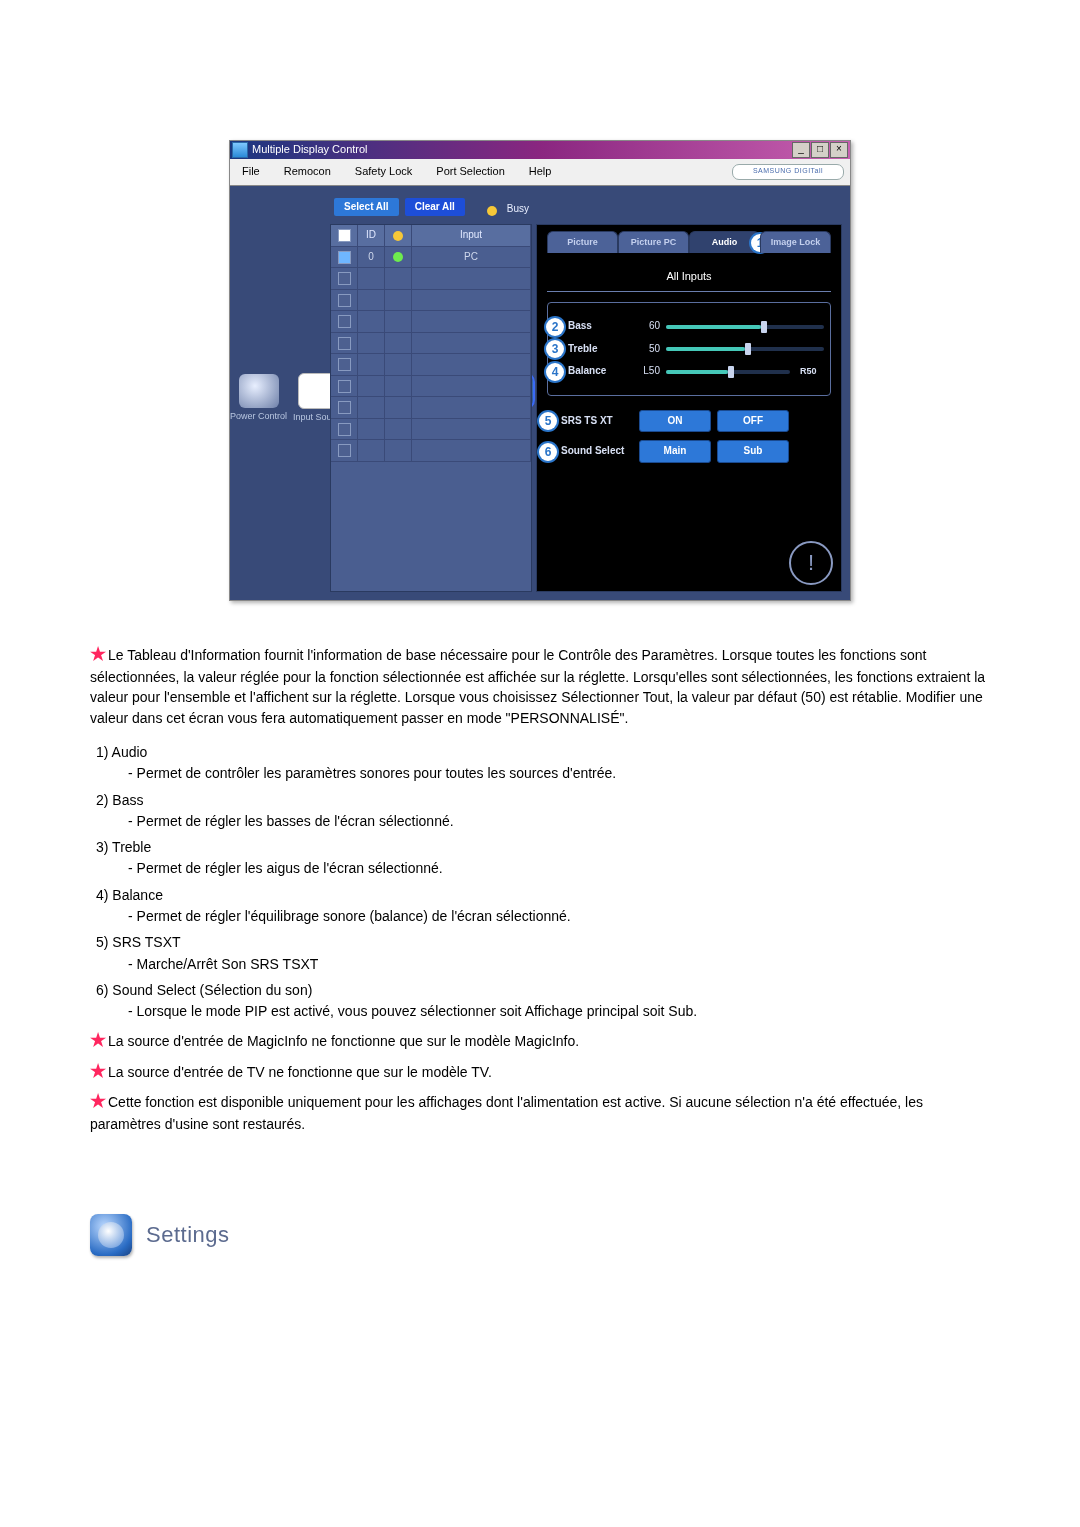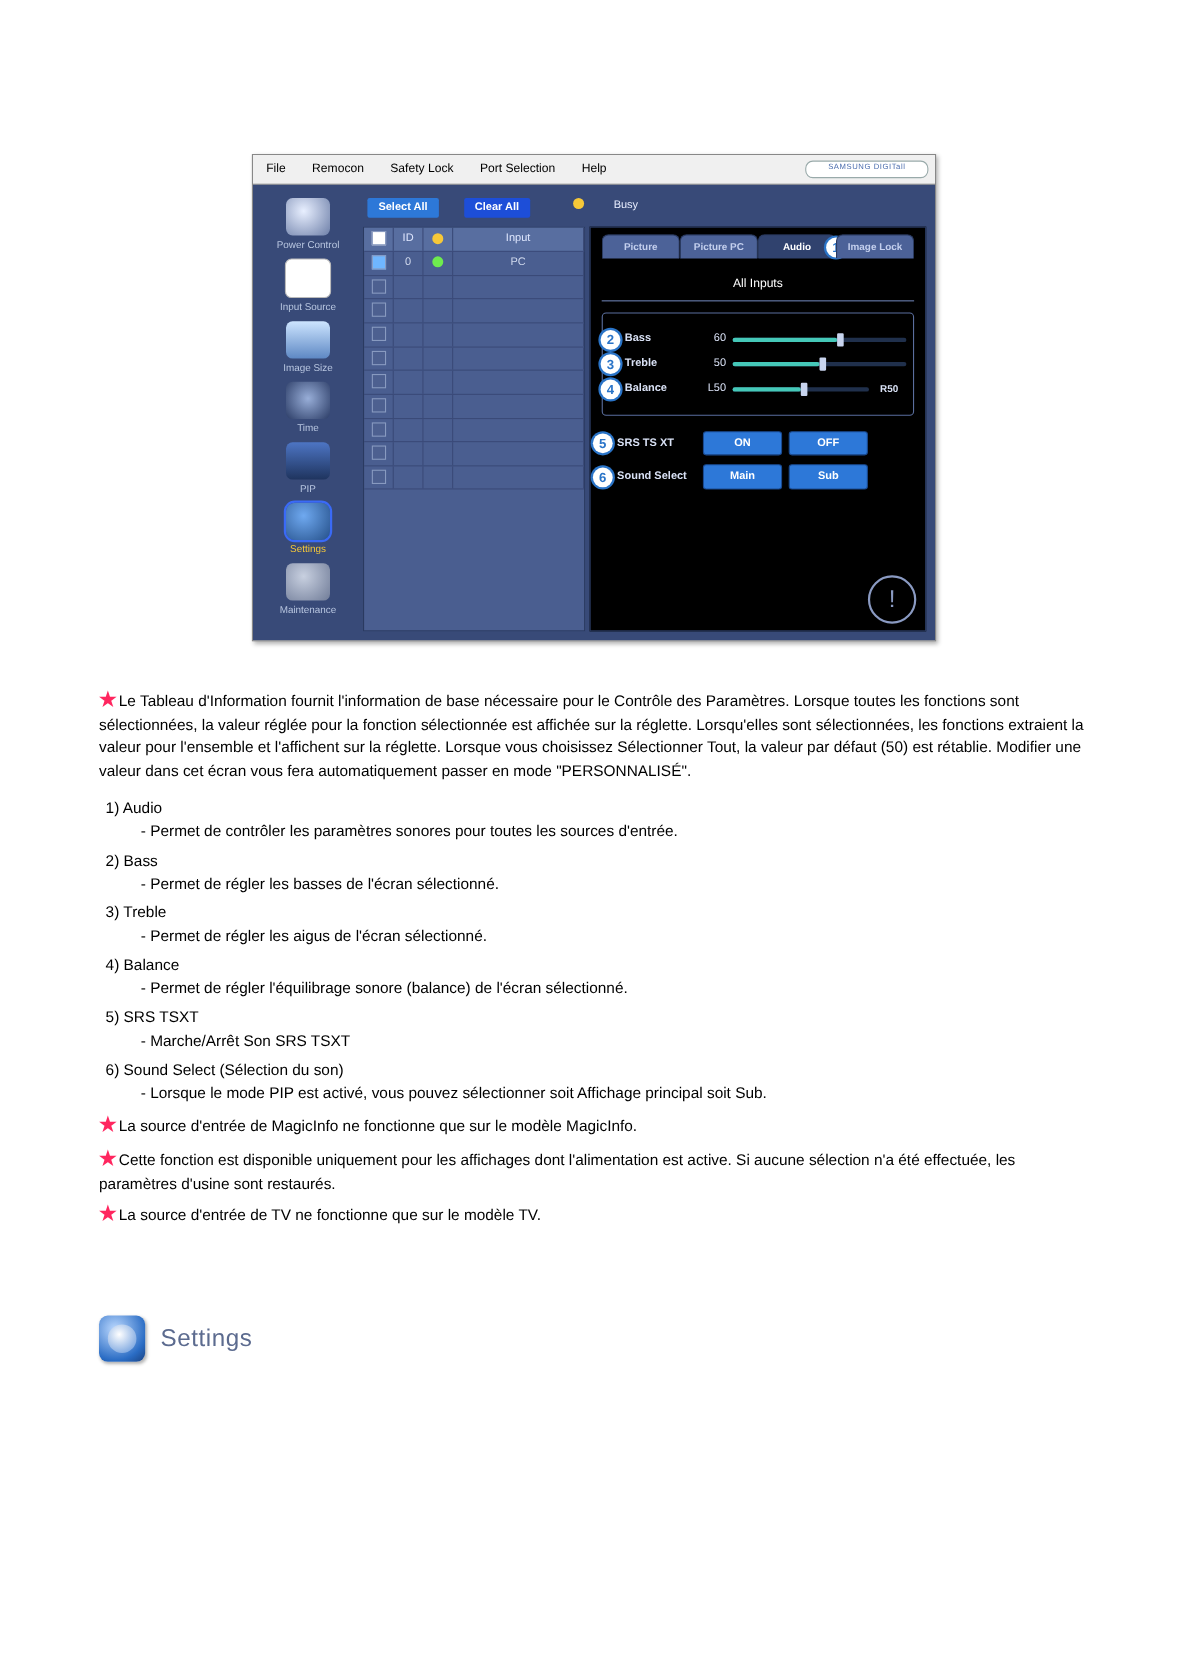--- a/index.html
+++ b/index.html
@@ -8,35 +8,35 @@
   .titlebar{display:flex;align-items:center;background:linear-gradient(90deg,#1a3780 0%,#8a2680 50%,#c760b0 100%);color:#fff;font-size:11px;padding:1px 2px}
   .tb-icon{width:14px;height:14px;background:linear-gradient(#7fc8ff,#2a8ad8);margin-right:4px;border:1px solid #2a6aa8}
   .tb-title{flex:1}
   .wbtns{display:flex;gap:1px}
   .wbtn{width:16px;height:14px;background:#d4d0c8;border:1px solid #666;font-size:10px;line-height:12px;text-align:center;color:#000}
   .menubar{display:flex;align-items:center;gap:0;font-size:11px;background:#f0f0f0;border-bottom:1px solid #888;padding:2px 0}
   .mitem{padding:3px 12px;cursor:pointer}
   .menubar .spacer{flex:1}
   .brand{width:110px;height:14px;background:#fff;border:1px solid #9aa;border-radius:7px;font-size:7px;color:#4a6cad;text-align:center;line-height:12px;letter-spacing:.5px;margin-right:6px}
   .body{display:flex;background:#384a78;height:414px}
-  .sidebar{width:100px;display:flex;flex-direction:column;align-items:center;padding-top:12px;gap:6px}
+  .sidebar{width:100px;display:flex;align-items:center;padding-top:12px;gap:6px}
   .side-item{width:60px;text-align:center;color:#b8c6e0;font-size:9px}
   .side-icon{width:40px;height:34px;margin:0 auto 2px;border-radius:6px;display:flex;align-items:center;justify-content:center;font-size:18px}
   .side-label{white-space:nowrap}
   .side-item.sel{color:#f6c838}
   .side-item.sel .side-icon{outline:2px solid #3a6af6;border-radius:8px}
   .side-icon.power{background:radial-gradient(circle at 40% 35%,#e8efff,#6d7fa8)}
   .side-icon.input{background:#fff;border:1px solid #bbb}
   .side-icon.image{background:linear-gradient(#cde5ff,#5e88c4)}
   .side-icon.time{background:radial-gradient(circle at 50% 45%,#98aed8,#2b3c66)}
   .side-icon.pip{background:linear-gradient(#4d75c4,#1f345e)}
   .side-icon.settings{background:radial-gradient(circle at 40% 35%,#6fa9f0,#25508a)}
   .side-icon.maint{background:radial-gradient(circle at 40% 35%,#c8d0e0,#707c98)}
   .main{flex:1;padding:8px 8px 8px 0;display:flex;flex-direction:column}
-  .topbar{display:flex;align-items:flex-start;gap:23px;padding:4px 0 8px 4px;font-size:10px}
+  .topbar{display:flex;align-items:flex-end;gap:6px;padding:4px 0 8px 4px;font-size:10px}
   .btnsa,.btnca{padding:2px 10px;font-size:10px;font-weight:bold;color:#fff;border-radius:2px}
   .btnsa{background:#2d78d8}
   .btnca{background:#1d4ed8}
   .busy-dot{width:10px;height:10px;border-radius:50%;background:#f6c838;margin-left:16px}
   .busy-t{color:#e8eeff;margin-left:4px}
   .cols{display:flex;gap:4px;flex:1}
   .tablewrap{width:200px;background:#4a5e90;border:1px solid #2a3a60}
   .thead,.trow{display:flex;font-size:10px;color:#cfd8ec;border-bottom:1px solid #3a4a78}
   .thead{background:#586ea0}
   .cell{border-right:1px solid #3a4a78;text-align:center;padding:3px 0}
@@ -82,20 +82,29 @@
   .sec-icon{width:42px;height:42px;background:radial-gradient(circle at 35% 30%,#bcd9ff,#2a6cc4 70%,#1a4180);border-radius:8px;box-shadow:1px 2px 3px rgba(0,0,0,.3);position:relative}
   .sec-icon:after{content:"";position:absolute;inset:8px;background:radial-gradient(circle at 40% 35%,#fff,#5b90d8);border-radius:50%}
   .sec-title{font-size:22px;color:#5c6b8f;letter-spacing:.5px}
 </style>
 </head>
 <body>
 
 <div class="page">
 
   <div class="screenshot">
+    <div class="titlebar">
+      <span class="tb-icon"></span>
+      <span class="tb-title">Multiple Display Control</span>
+      <span class="wbtns">
+        <span class="wbtn">_</span>
+        <span class="wbtn">□</span>
+        <span class="wbtn">×</span>
+      </span>
+    </div>
     <div class="menubar">
       <span class="mitem">File</span>
       <span class="mitem">Remocon</span>
       <span class="mitem">Safety Lock</span>
       <span class="mitem">Port Selection</span>
       <span class="mitem">Help</span>
       <span class="spacer"></span>
       <span class="brand">SAMSUNG DIGITall</span>
     </div>
     <div class="body">
@@ -292,22 +301,22 @@
         <div class="li-sub">- Marche/Arrêt Son SRS TSXT</div>
       </li>
     <li>
         <div class="li-num"><span>6)</span> <span>Sound Select (Sélection du son)</span></div>
         <div class="li-sub">- Lorsque le mode PIP est activé, vous pouvez sélectionner soit Affichage principal soit Sub.</div>
       </li>
   </ol>
 
   <div class="foot-notes">
     <p><span class="star">★</span><span>La source d'entrée de MagicInfo ne fonctionne que sur le modèle MagicInfo.</span></p>
+    <p><span class="star">★</span><span>La source d'entrée de TV ne fonctionne que sur le modèle TV.</span></p>
     <p><span class="star">★</span><span>Cette fonction est disponible uniquement pour les affichages dont l'alimentation est active. Si aucune sélection n'a été effectuée, les paramètres d'usine sont restaurés.</span></p>
-    <p><span class="star">★</span><span>La source d'entrée de TV ne fonctionne que sur le modèle TV.</span></p>
   </div>
 
   <div class="sec-heading">
     <span class="sec-icon"></span>
     <span class="sec-title">Settings</span>
   </div>
 
 </div>
 
 </body></html>

